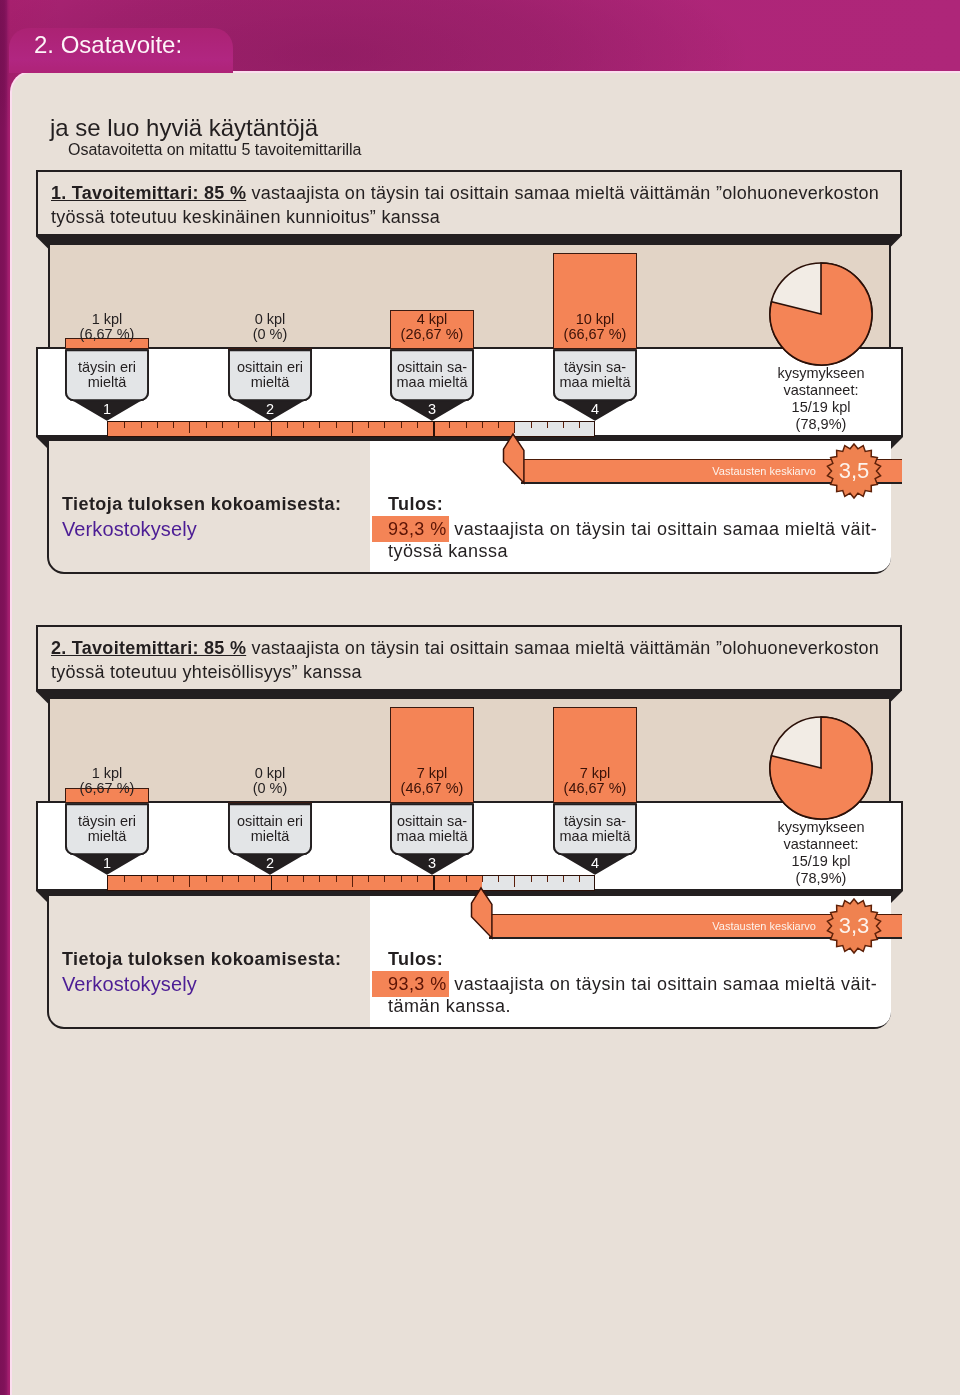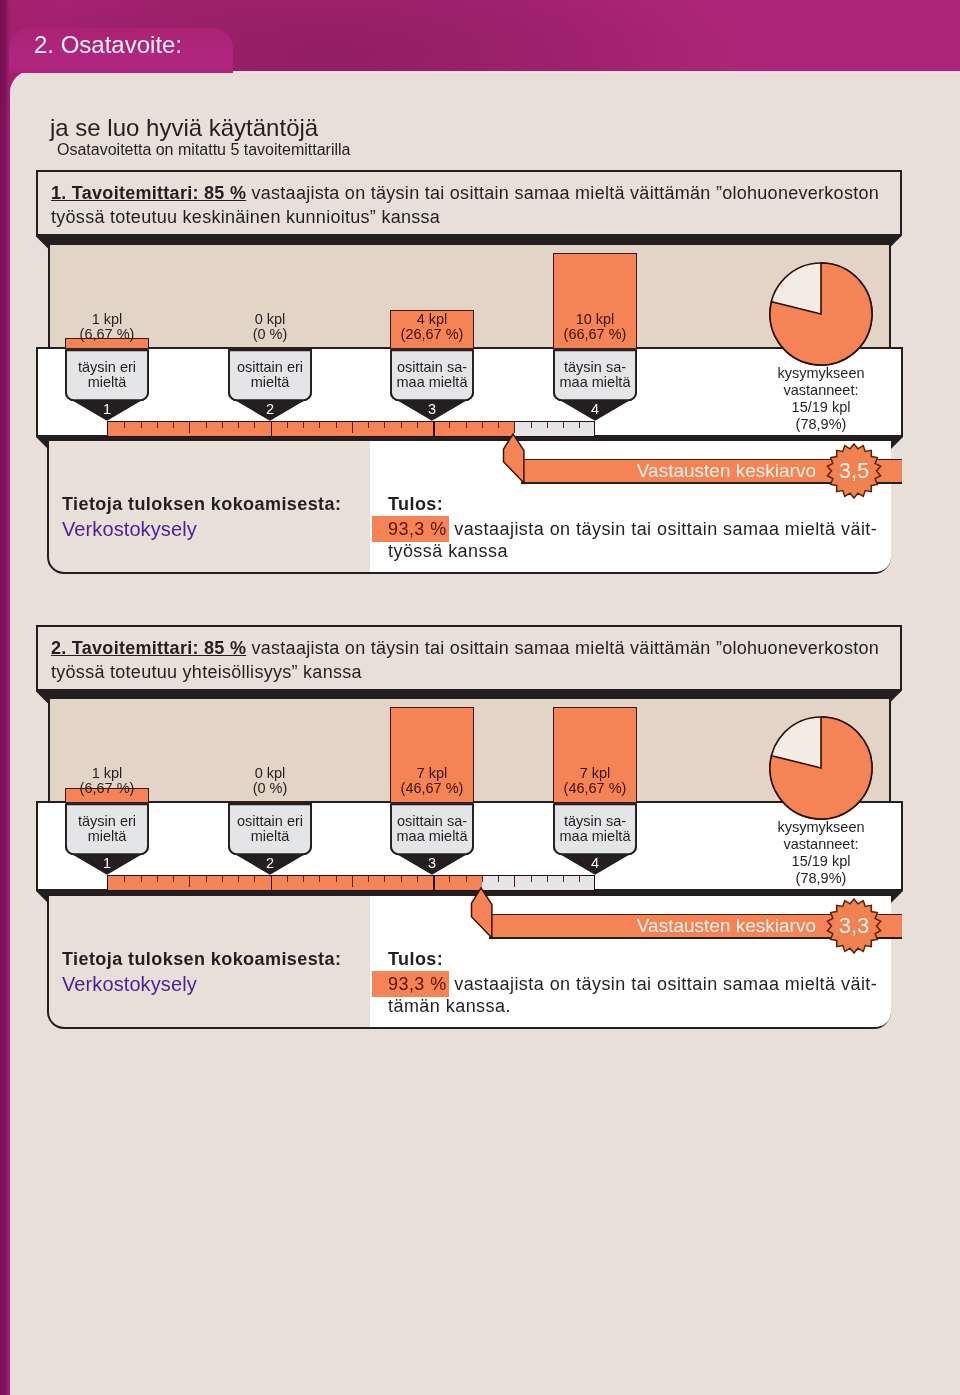--- a/index.html
+++ b/index.html
@@ -23,21 +23,21 @@
   
   .tab{position:absolute;left:9px;top:28px;width:224px;height:45px;
      background:linear-gradient(180deg,#ab2273 0%,#b12681 70%,#ae2377 100%);
      border-radius:20px 20px 0 0;}
   .tab-label{position:absolute;left:34px;top:31px;font-size:24px;color:#fdf4f8;
      letter-spacing:0;font-weight:400;}
 
   
   .h-main{position:absolute;left:50px;top:86px;width:900px;font-size:24px;color:#231f20;
      line-height:27.5px;}
-  .h-sub{position:absolute;left:57px;top:141px;font-size:16px;color:#231f20;text-align:right;}
+  .h-sub{position:absolute;left:68px;top:141px;font-size:16px;color:#231f20;text-align:right;}
 
   
   .sbox{position:absolute;box-sizing:border-box;border:2px solid #231f20;}
   .shadow{position:absolute;background:#231f20;}
 
   .mbox{background:#e8e0d8;}
   .mbox .txt{position:absolute;left:13.5px;top:9px;width:870px;font-size:18px;
      line-height:24px;color:#231f20;letter-spacing:0.28px;}
   .mbox b{font-weight:bold;text-decoration:underline;}
 
@@ -65,21 +65,21 @@
   
   .pie{position:absolute;}
 
   
   .piecap{position:absolute;text-align:center;font-size:14.5px;line-height:17px;color:#231f20;}
 
   
   .banner{position:absolute;background:#f48456;box-sizing:border-box;
      border-top:1.4px solid #4a1a08;border-bottom:2.2px solid #231f20;}
   .banner .btxt{position:absolute;top:0;height:100%;display:flex;align-items:center;
-     font-size:19px;color:#fdf3ec;}
+     font-size:11px;color:#fdf3ec;}
   .arrowpt{position:absolute;}
   .starwrap{position:absolute;}
   .starnum{position:absolute;width:100%;text-align:center;font-size:22px;color:#fdf3ec;line-height:30px;}
 
   
   .resbox{background:#e8e0d8;}
   .resbox .whitepart{position:absolute;top:0;background:#fff;}
   .res-h{position:absolute;font-size:18px;font-weight:bold;color:#231f20;letter-spacing:0.42px;}
   .res-p{position:absolute;font-size:20px;color:#4c1d95;letter-spacing:0.1px;}
   .res-t{position:absolute;font-size:18px;font-weight:bold;color:#231f20;letter-spacing:0.42px;}

